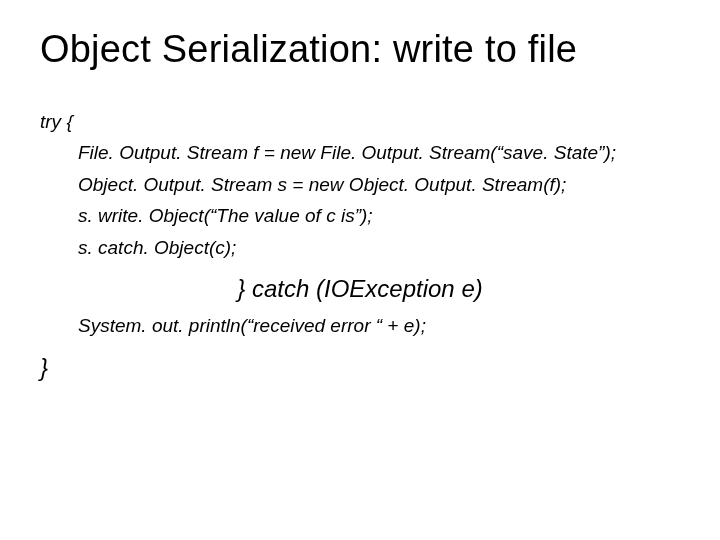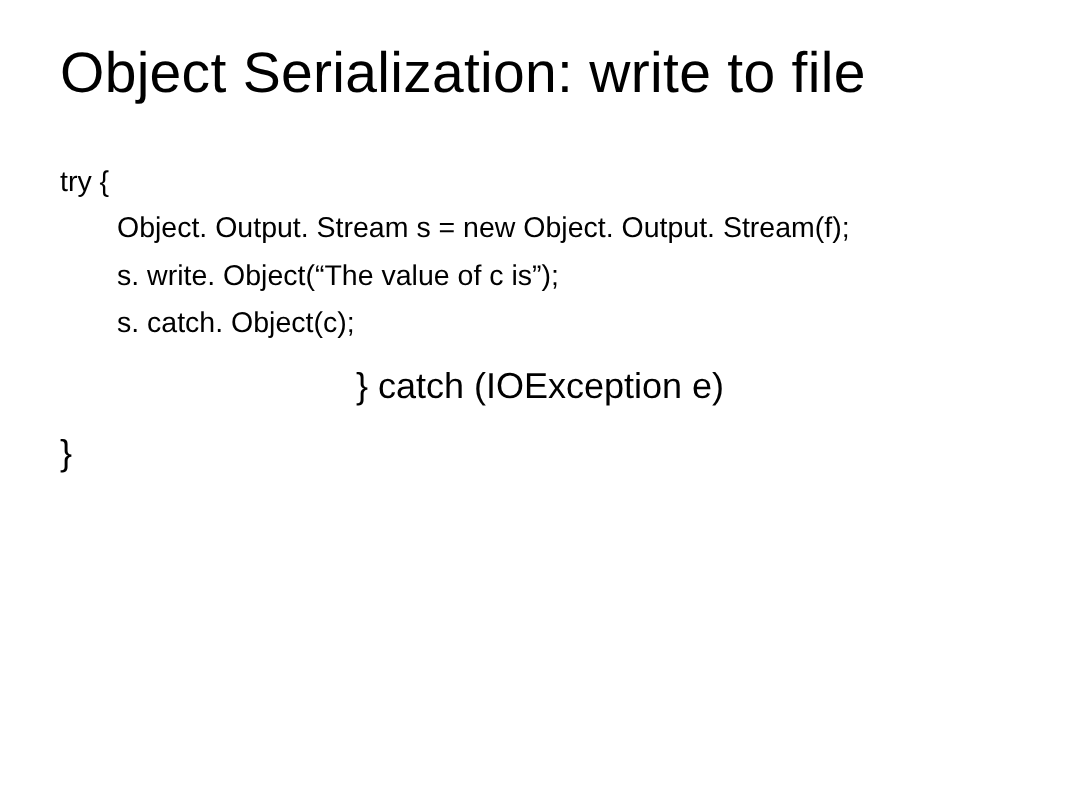--- a/index.html
+++ b/index.html
@@ -17,20 +17,21 @@
     }
     .title {
       font-size: 38px;
       font-weight: normal;
       margin-bottom: 36px;
       letter-spacing: 0.2px;
     }
     .code-block {
       font-size: 19px;
       line-height: 1.55;
+      font-style: italic;
     }
     .line-outer {
       margin-bottom: 2px;
     }
     .line-inner {
       padding-left: 38px;
       margin-bottom: 2px;
     }
     .catch-line {
       font-size: 24px;
@@ -43,18 +44,20 @@
       margin-top: 8px;
     }
   </style>
 </head>
 <body>
 
 <h1 class="title">Object Serialization: write to file</h1>
 
 <div class="code-block">
   <div class="line-outer">try {</div>
+  <div class="line-inner">File. Output. Stream f = new File. Output. Stream(“save. State”);</div>
   <div class="line-inner">Object. Output. Stream s = new Object. Output. Stream(f);</div>
   <div class="line-inner">s. write. Object(“The value of c is”);</div>
   <div class="line-inner">s. catch. Object(c);</div>
   <div class="catch-line">} catch (IOException e)</div>
+  <div class="line-inner">System. out. println(“received error “ + e);</div>
   <div class="close-brace">}</div>
 </div>
 
 </body></html>

